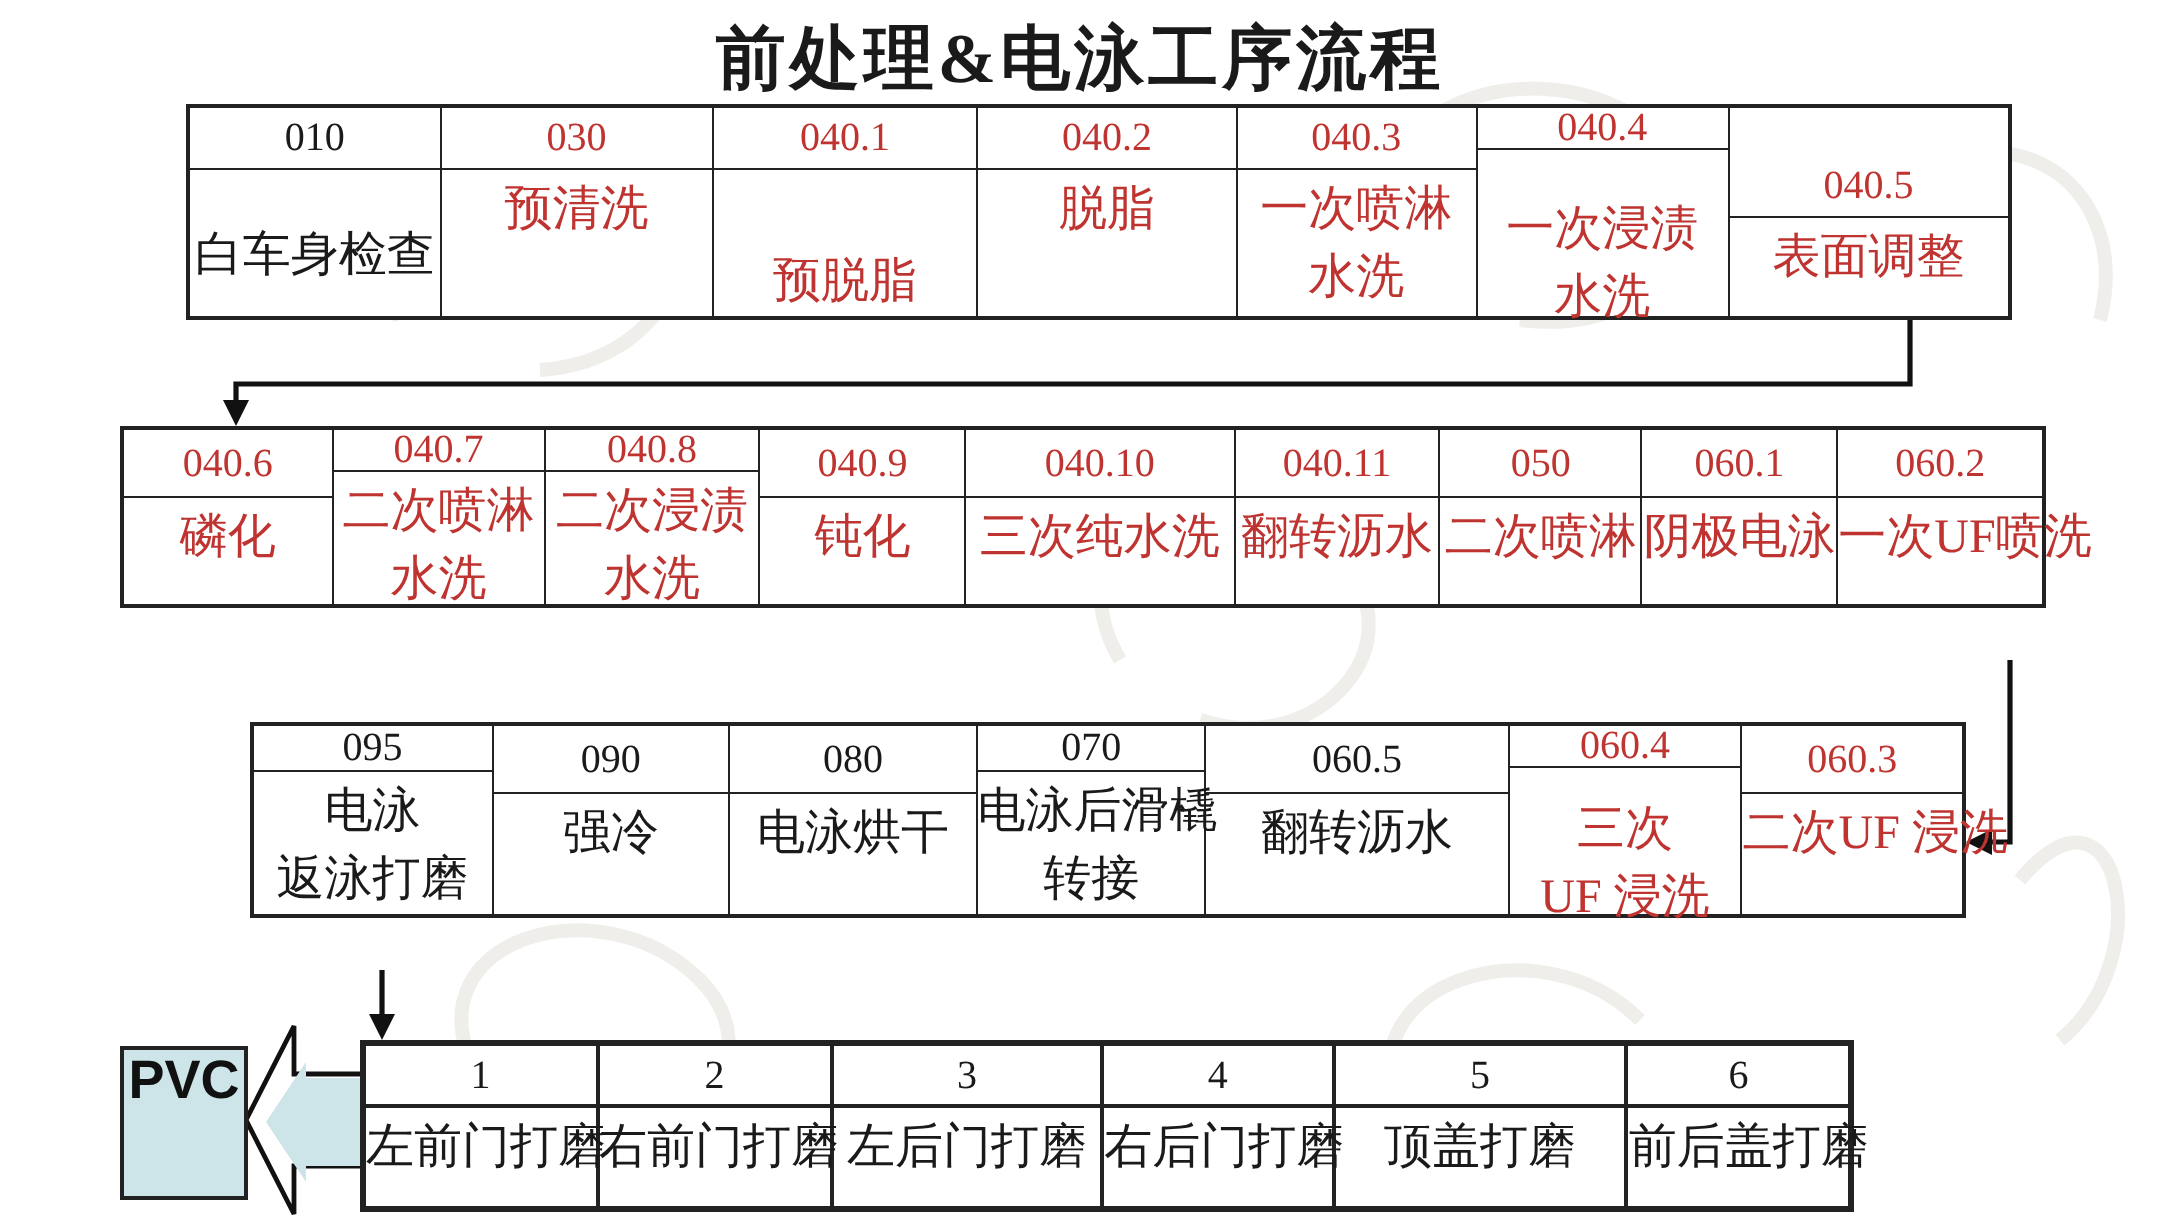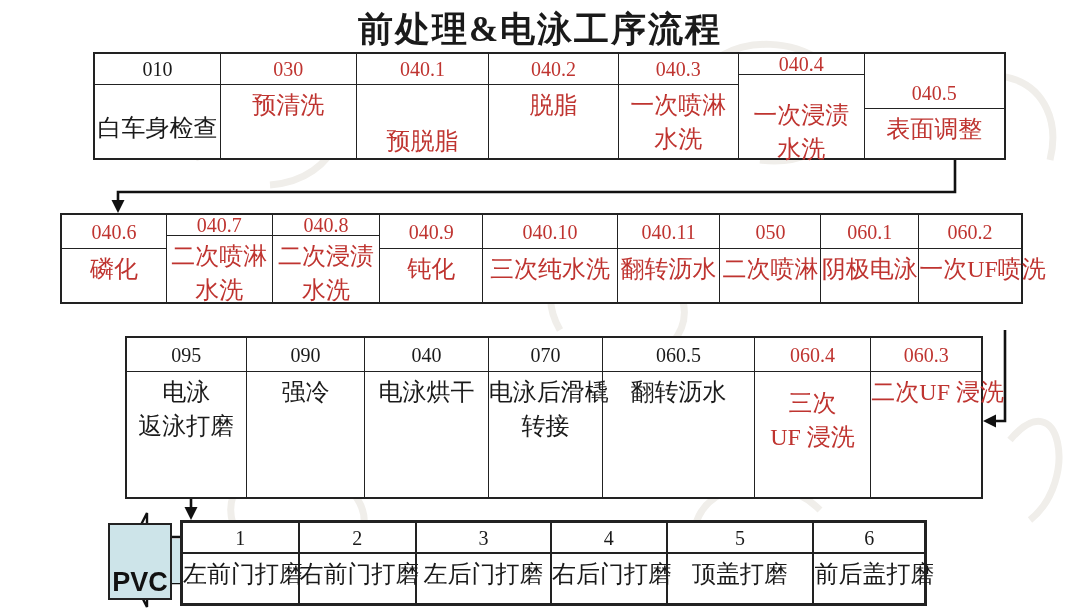--- a/index.html
+++ b/index.html
@@ -44,23 +44,23 @@
   .t4 .col{border-right-width:2px;}
   .red{color:var(--red);}
   .black{color:var(--ink);}
   
   .overlay{position:absolute;left:0;top:0;z-index:1;}
   .wm{position:absolute;left:0;top:0;z-index:0;}
   
   .pvc{
     position:absolute;left:60px;top:523px;width:64px;height:77px;
     background:var(--fill);border:2.5px solid var(--line);box-sizing:border-box;
-    display:flex;align-items:flex-end;justify-content:center;z-index:2;
+    display:flex;align-items:flex-start;justify-content:center;z-index:2;
     font-family:"Liberation Sans","DejaVu Sans",sans-serif;
-    font-weight:bold;font-size:27px;color:#111;margin-left:48px;
+    font-weight:bold;font-size:27px;color:#111;
   }
 </style>
 </head>
 <body>
 
 <svg class="wm" width="1080" height="609" viewBox="0 0 1080 609">
   <g fill="none" stroke="#f0eeea" stroke-width="7">
     <path d="M200,160 C180,90 260,40 320,80 C360,110 340,180 270,185"></path>
     <path d="M700,140 C660,60 760,20 820,60 C870,95 840,170 760,160"></path>
     <path d="M930,120 C980,40 1070,80 1050,160"></path>
@@ -163,32 +163,32 @@
     <div class="col" style="flex: 98 1 0px;">
       <div class="hd red">060.1</div>
       <div class="bd red">阴极电泳</div>
     </div>
     <div class="col" style="flex: 103 1 0px;">
       <div class="hd red">060.2</div>
       <div class="bd red">一次UF喷洗</div>
     </div>
   </div>
 
-<div class="ptable t3" style="left:125px;top:336px;width:858px;height:163px;">
+<div class="ptable t3" style="left:125px;top:361px;width:858px;height:98px;">
     <div class="col" style="flex: 120 1 0px;">
       <div class="hd black">095</div>
       <div class="bd black">电泳
 返泳打磨</div>
     </div>
     <div class="col" style="flex: 119 1 0px;">
       <div class="hd black">090</div>
       <div class="bd black">强冷</div>
     </div>
     <div class="col" style="flex: 124 1 0px;">
-      <div class="hd black">040</div>
+      <div class="hd black">080</div>
       <div class="bd black">电泳烘干</div>
     </div>
     <div class="col" style="flex: 115 1 0px;">
       <div class="hd black">070</div>
       <div class="bd black">电泳后滑橇
 转接</div>
     </div>
     <div class="col" style="flex: 152 1 0px;">
       <div class="hd black">060.5</div>
       <div class="bd black">翻转沥水</div>

